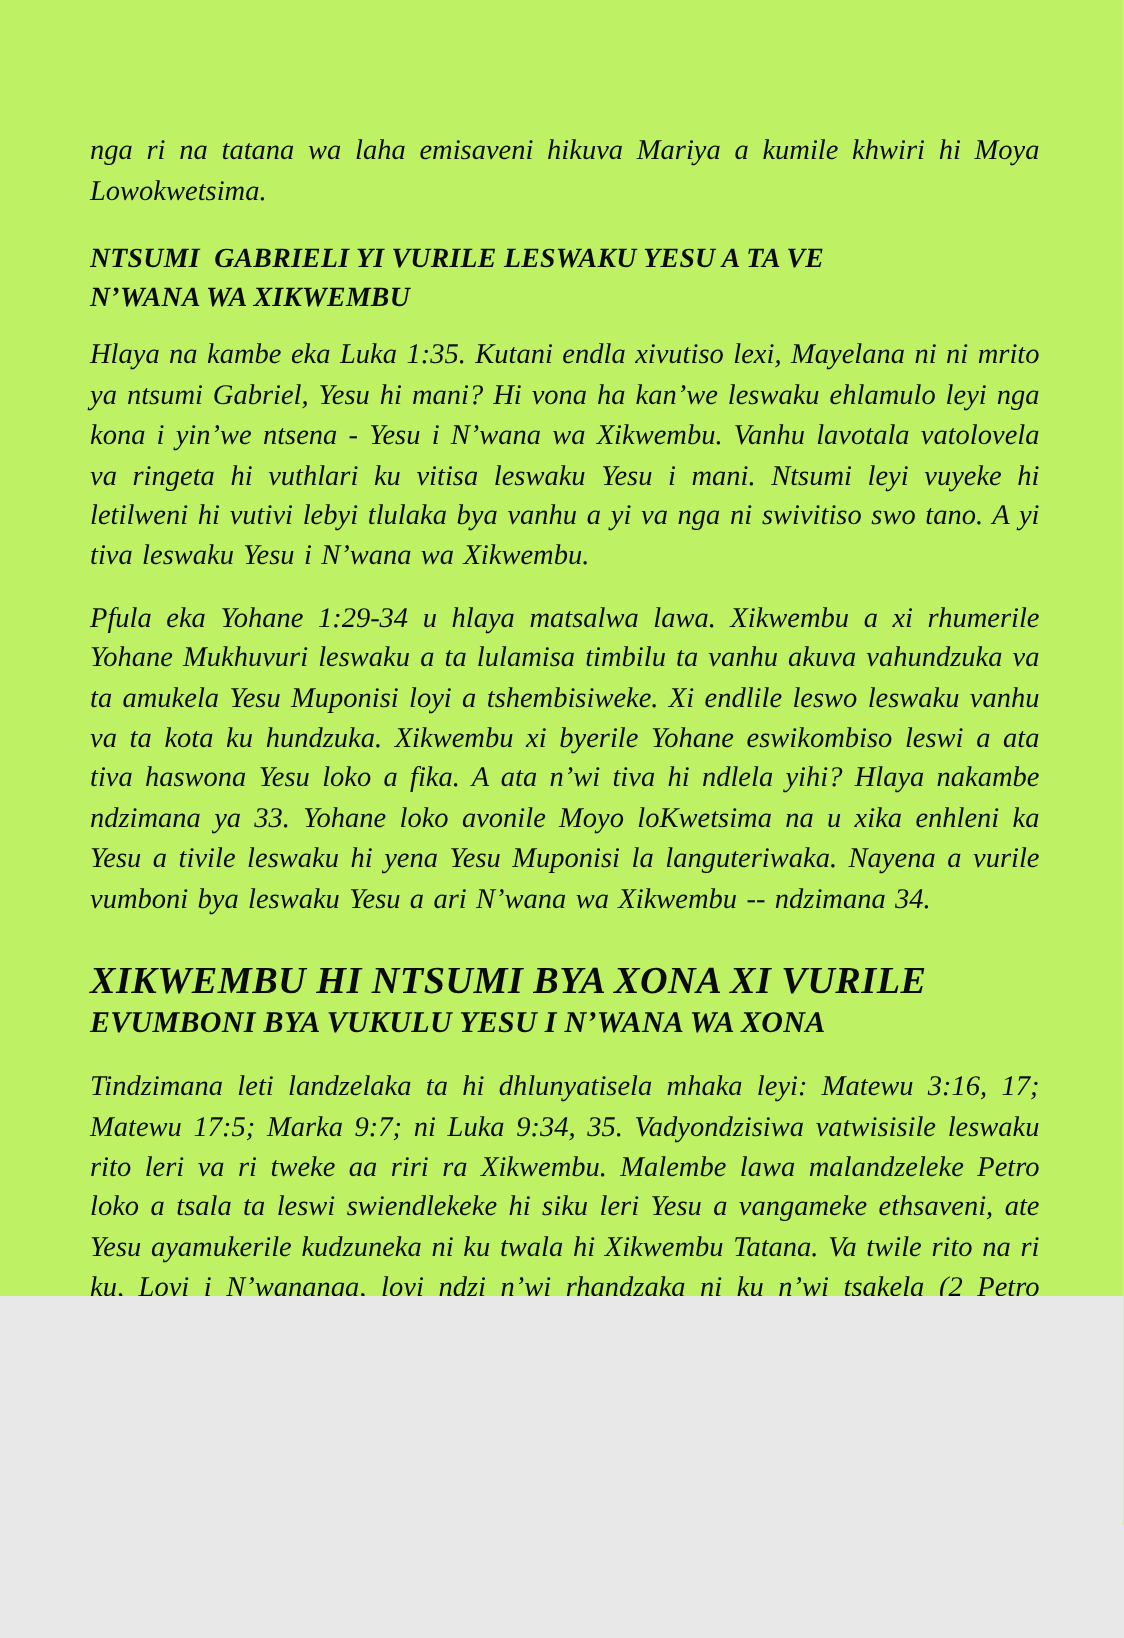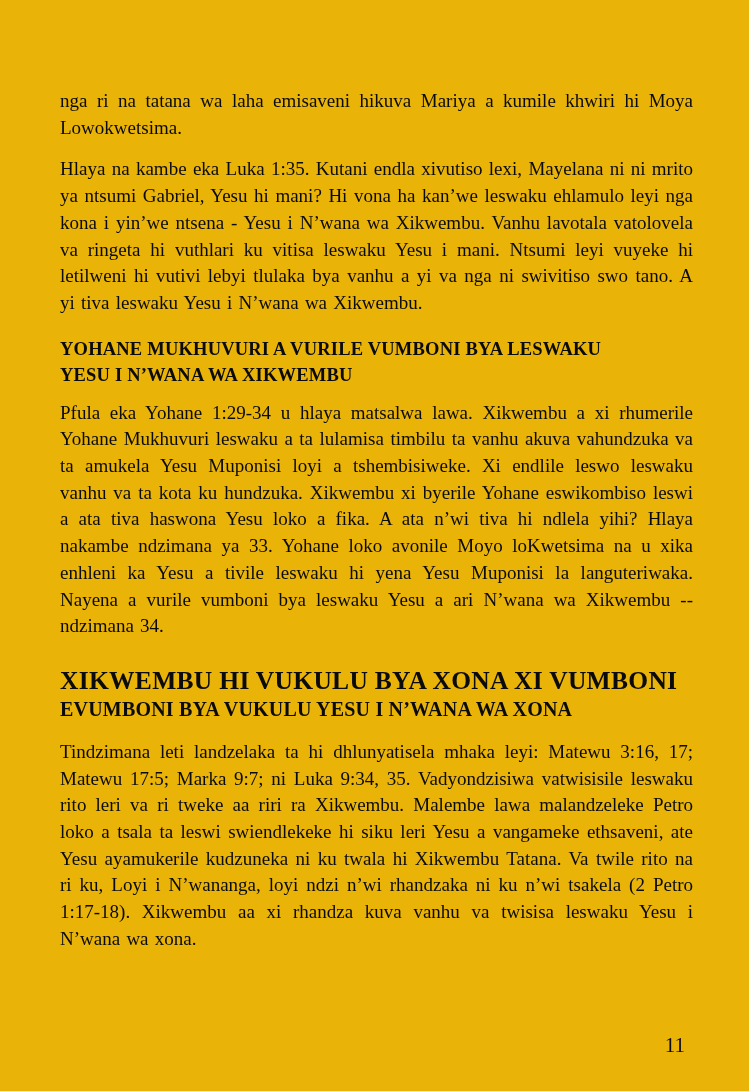--- a/index.html
+++ b/index.html
@@ -3,26 +3,27 @@
 <meta charset="utf-8">
 <style>
   html, body {
     margin: 0;
     padding: 0;
     background: #e8e8e8;
   }
   .page {
     position: relative;
     width: 749px;
-    height: 1091px;
+    height: 864px;
     margin: 0 auto;
-    background: #eab308;
+    background: #bef264;
     color: #0b0b0b;
     overflow: hidden;
     font-family: "Liberation Serif", "DejaVu Serif", serif;
+    font-style: italic;
   }
   .content {
     position: absolute;
     left: 60px;
     top: 88px;
     width: 633px;
   }
   p.body-paragraph {
     margin: 0 0 15px 0;
     font-size: 19px;
@@ -66,30 +67,30 @@
   }
 </style>
 </head>
 <body>
 
 <main class="page">
   <section class="content">
 
     <p class="body-paragraph">nga ri na tatana wa laha emisaveni hikuva Mariya a kumile khwiri hi Moya Lowokwetsima.</p>
 
+    <h2 class="section-heading">NTSUMI  GABRIELI YI VURILE LESWAKU YESU A TA VE
+N’WANA WA XIKWEMBU</h2>
 
     <p class="body-paragraph">Hlaya na kambe eka Luka 1:35. Kutani endla xivutiso lexi, Mayelana ni ni mrito ya ntsumi Gabriel, Yesu hi mani? Hi vona ha kan’we leswaku ehlamulo leyi nga kona i yin’we ntsena - Yesu i N’wana wa Xikwembu. Vanhu lavotala vatolovela va ringeta hi vuthlari ku vitisa leswaku Yesu i mani. Ntsumi leyi vuyeke hi letilweni hi vutivi lebyi tlulaka bya vanhu a yi va nga ni swivitiso swo tano. A yi tiva leswaku Yesu i N’wana wa Xikwembu.</p>
 
-    <h2 class="section-heading">YOHANE MUKHUVURI A VURILE VUMBONI BYA LESWAKU
-YESU I N’WANA WA XIKWEMBU</h2>
 
     <p class="body-paragraph">Pfula eka Yohane 1:29-34 u hlaya matsalwa lawa. Xikwembu a xi rhumerile  Yohane Mukhuvuri leswaku a ta lulamisa timbilu ta vanhu akuva vahundzuka va ta amukela Yesu Muponisi loyi a tshembisiweke. Xi endlile leswo leswaku vanhu va ta kota ku hundzuka. Xikwembu xi byerile Yohane eswikombiso leswi a  ata tiva haswona Yesu loko a fika. A ata n’wi tiva hi ndlela yihi?  Hlaya nakambe ndzimana ya 33. Yohane loko avonile Moyo loKwetsima na u xika enhleni ka Yesu a tivile leswaku hi yena Yesu Muponisi la languteriwaka. Nayena a vurile vumboni bya leswaku Yesu a ari N’wana wa Xikwembu -- ndzimana 34.</p>
 
     <h1 class="major-heading">
-      <span class="major-line1">XIKWEMBU HI VUKULU BYA XONA XI VUMBONI</span>
+      <span class="major-line1">XIKWEMBU HI NTSUMI BYA XONA XI VURILE</span>
       <span class="major-line2">EVUMBONI BYA VUKULU YESU I N’WANA WA XONA</span>
     </h1>
 
     <p class="body-paragraph">Tindzimana leti landzelaka ta hi dhlunyatisela mhaka leyi: Matewu 3:16, 17; Matewu 17:5; Marka 9:7; ni Luka 9:34, 35. Vadyondzisiwa vatwisisile leswaku rito leri va ri tweke aa riri ra Xikwembu. Malembe lawa malandzeleke Petro loko a tsala ta leswi swiendlekeke hi siku leri Yesu a vangameke ethsaveni, ate Yesu ayamukerile kudzuneka ni ku twala hi Xikwembu Tatana. Va twile rito na ri ku, Loyi i N’wananga, loyi ndzi n’wi rhandzaka ni ku n’wi tsakela (2 Petro 1:17-18). Xikwembu aa xi rhandza kuva vanhu va twisisa leswaku Yesu i N’wana wa xona.</p>
 
   </section>
 
   <div class="page-number">11</div>
 </main>
 

